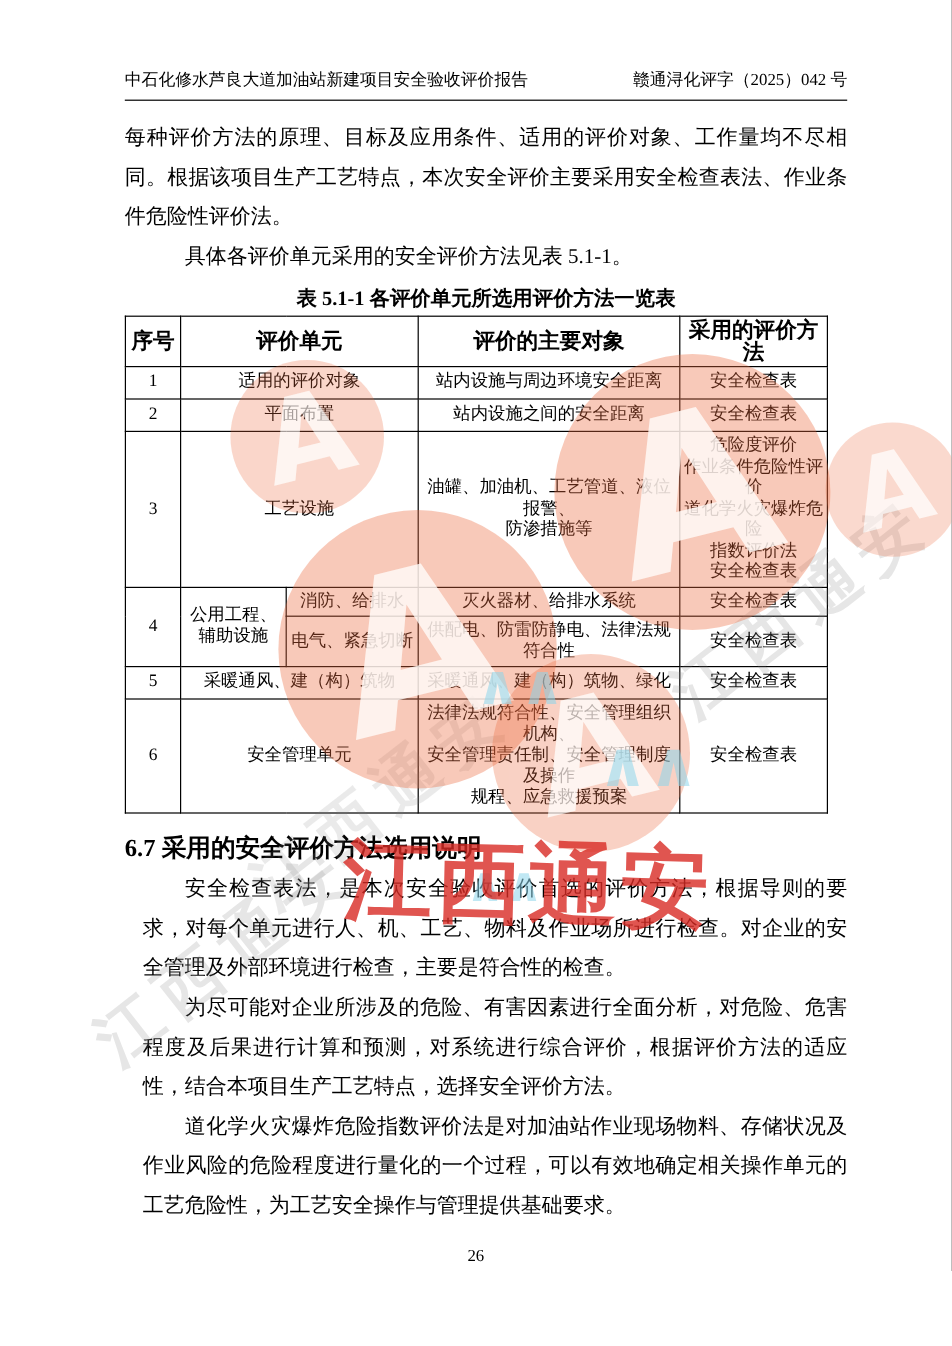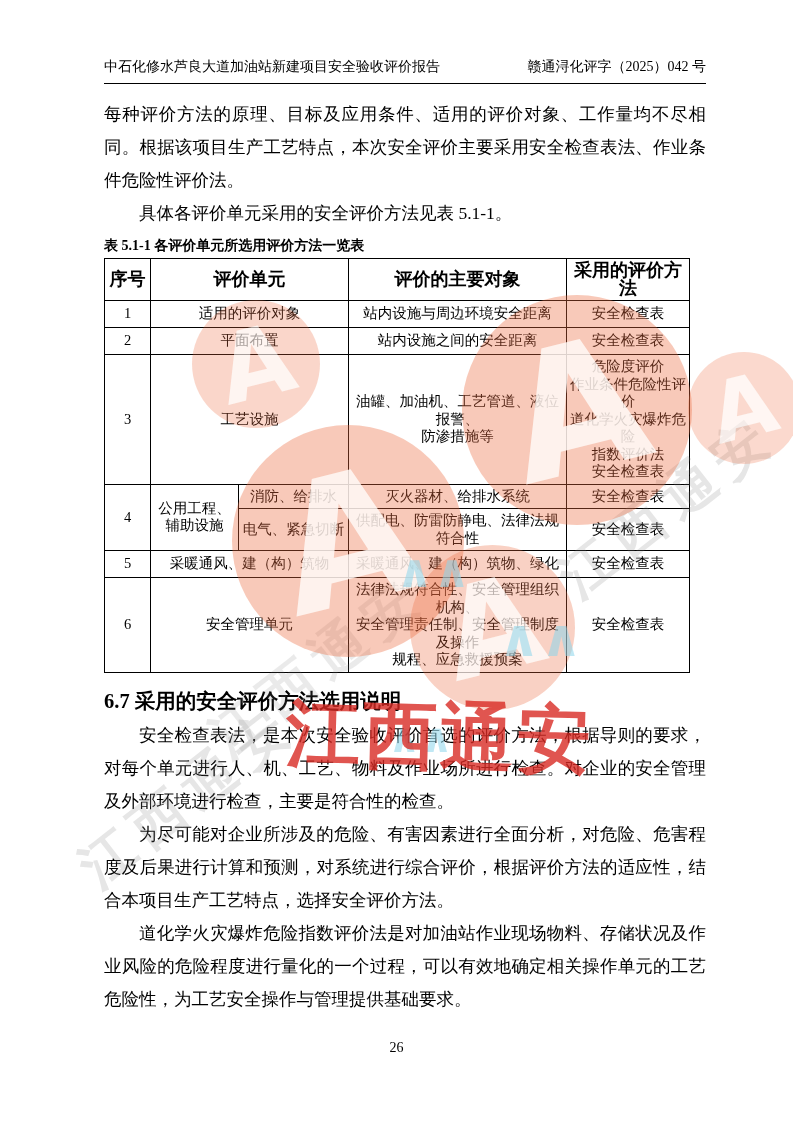--- a/index.html
+++ b/index.html
@@ -7,25 +7,25 @@
         overflow:hidden;font-family:"Liberation Serif","DejaVu Serif",serif;color:#000;}
   .content{position:absolute;left:104px;width:602px;top:58px;}
 
   
   .doc-header{display:flex;justify-content:space-between;align-items:flex-start;
               font-size:14px;padding-bottom:7px;border-bottom:1.5px solid #000;}
   .doc-header span{white-space:nowrap;}
 
   
   .body-par{font-size:17.5px;line-height:33px;text-align:justify;margin:0;font-family:Liberation Serif, serif;}
-  .indent{text-indent:2em;}
+  .indent{text-indent:2em;margin-left:15px;}
   .first-par{margin-top:14px;}
 
   
-  .tbl-title{font-size:14px;font-weight:bold;text-align:left;margin:7px 0 3px 0;}
+  .tbl-title{font-size:17px;font-weight:bold;text-align:center;margin:7px 0 3px 0;}
   table.eval{border-collapse:collapse;width:585px;table-layout:fixed;
              font-size:14.5px;line-height:17.5px;}
   table.eval td,table.eval th{border:1px solid #000;text-align:center;vertical-align:middle;
              padding:3px 2px;font-weight:normal;overflow:hidden;}
   table.eval th{font-weight:bold;font-size:18px;height:22px;}
   table.eval{border:1.5px solid #000;}
   td.h26{height:20px;}
   .ml{white-space:pre-line;}
 
   

